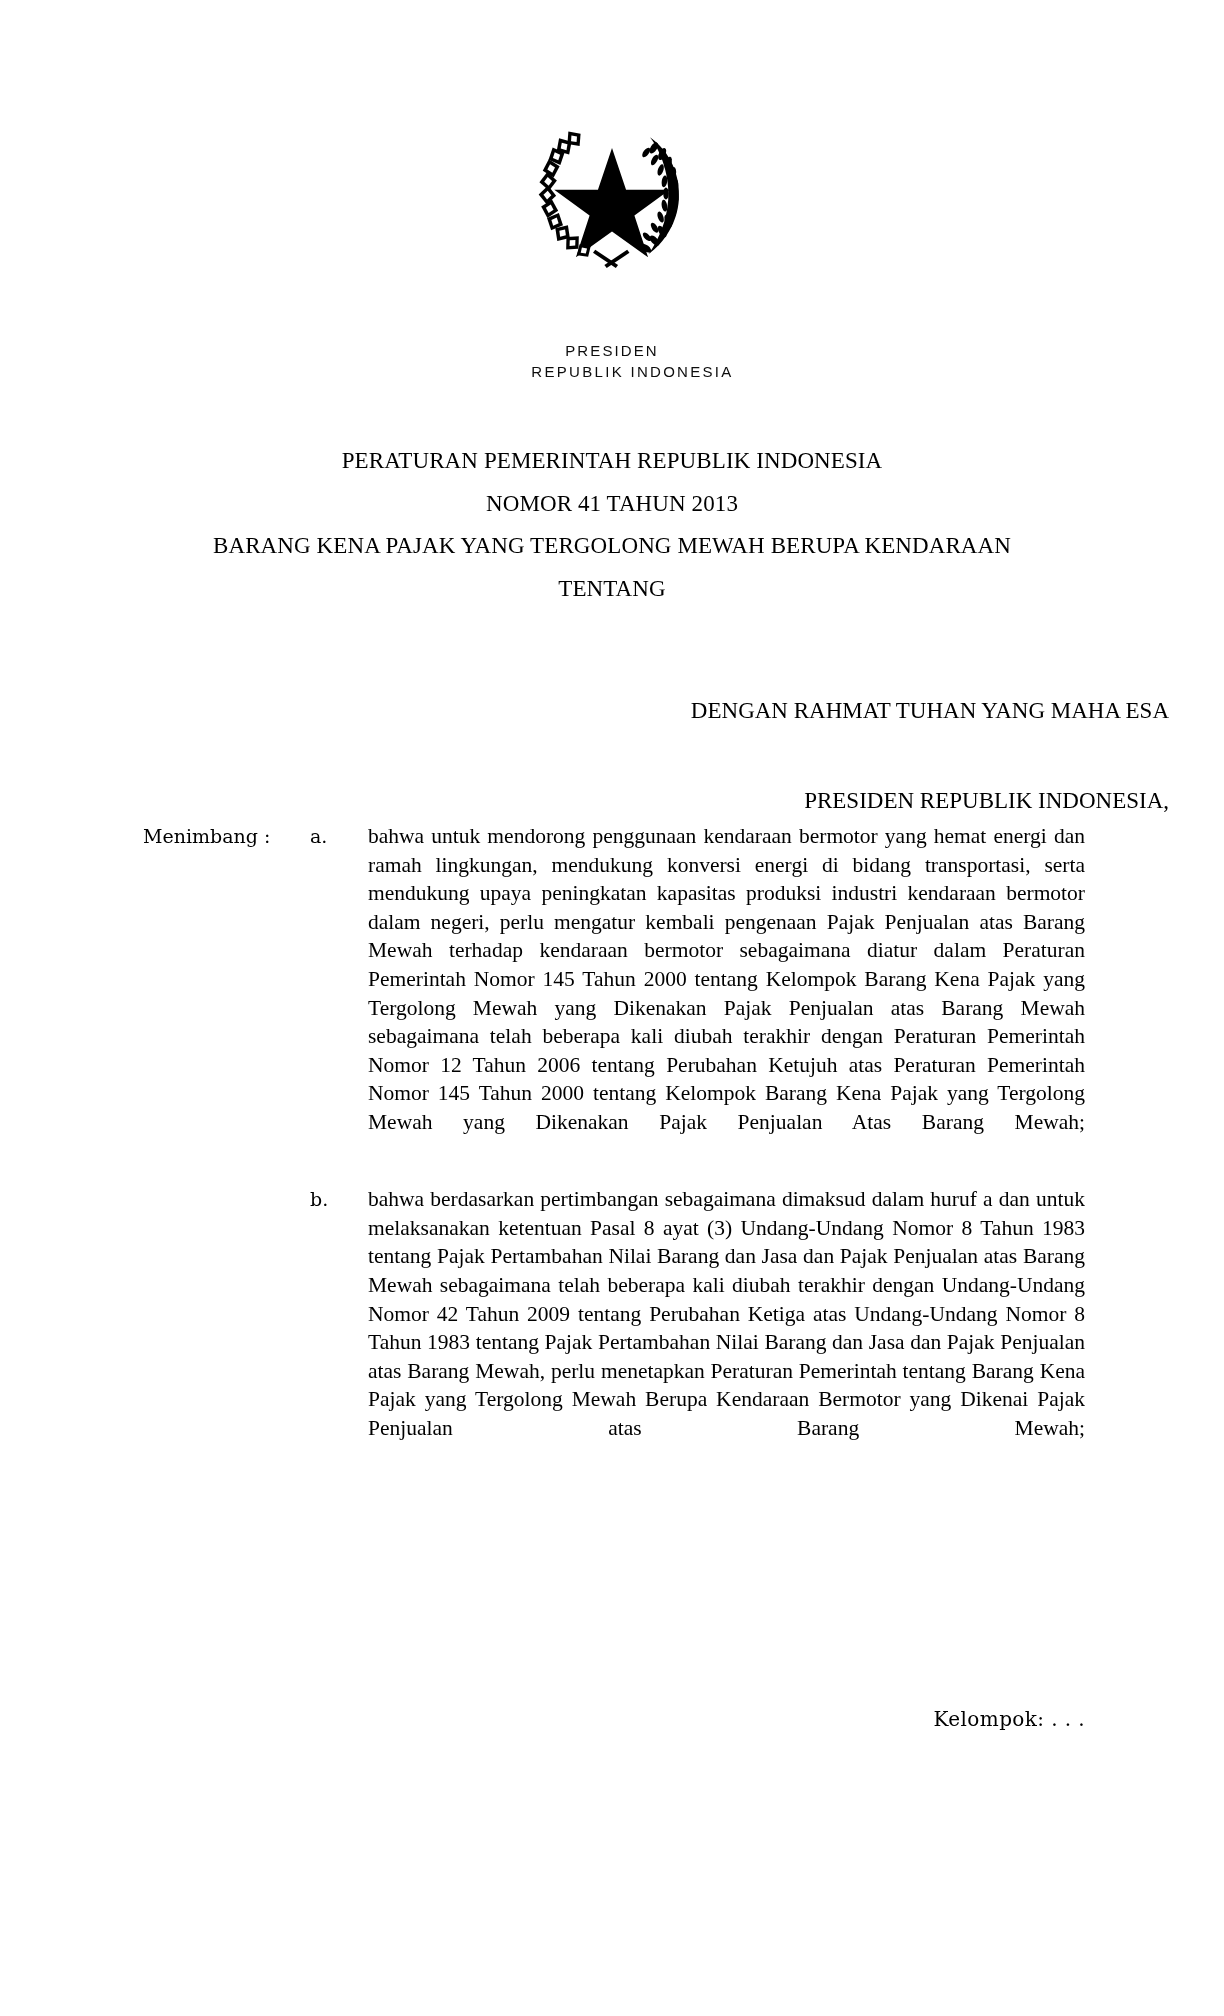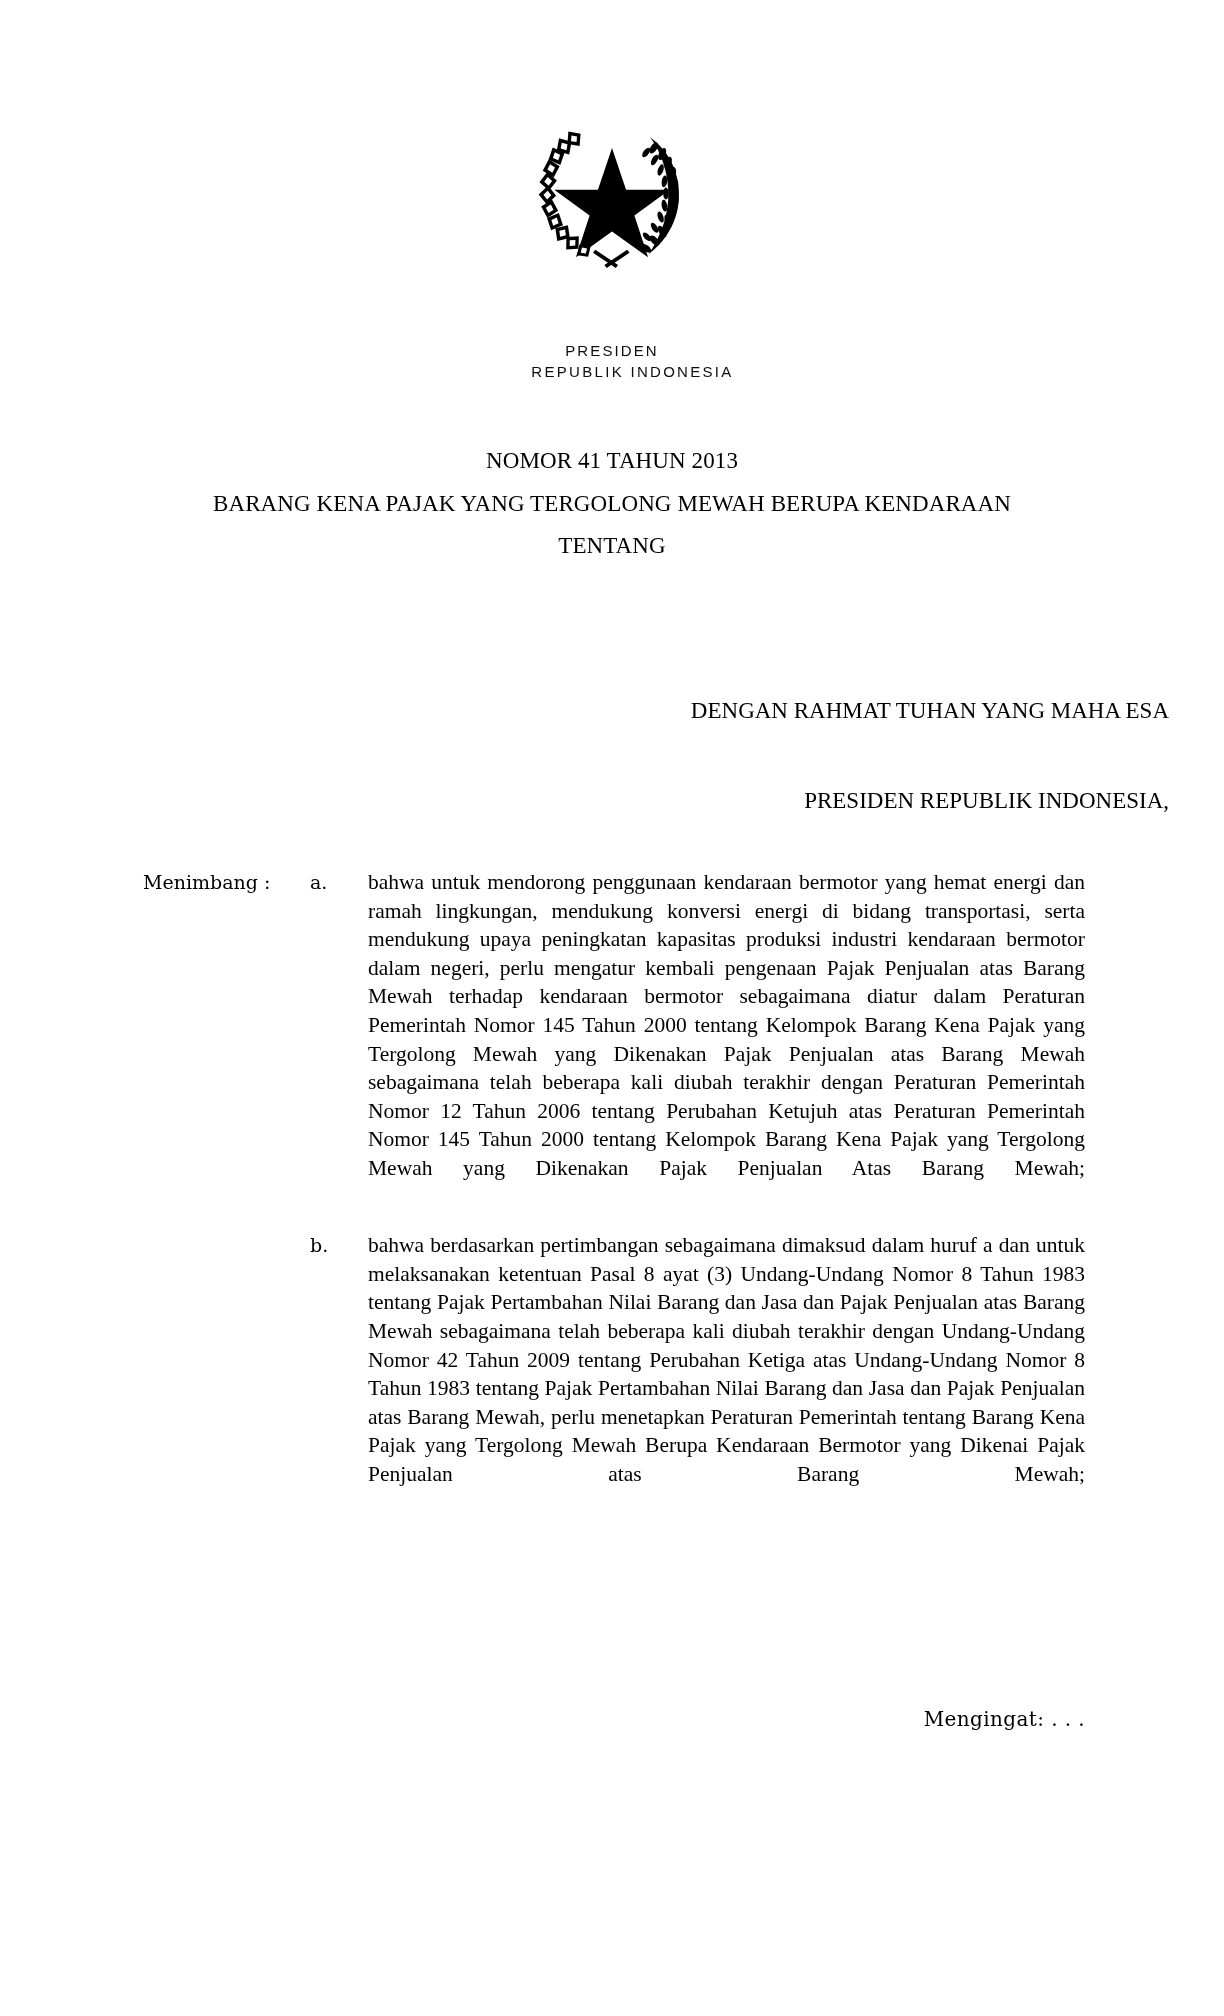--- a/index.html
+++ b/index.html
@@ -86,21 +86,21 @@
     line-height: 30px;
   }
   .preamble-gap {
     height: 60px;
   }
 
   
   .considerations {
     position: absolute;
     left: 0;
-    top: 868px;
+    top: 822px;
     width: 1224px;
   }
   .cons-row {
     position: relative;
     display: block;
   }
   .cons-label {
     position: absolute;
     left: 143px;
     top: 0;
@@ -248,20 +248,21 @@
       </g>
     </svg>
   </div>
 
   <div class="presiden-caption">
     <div class="l1">PRESIDEN</div>
     <div class="l2">REPUBLIK INDONESIA</div>
   </div>
 
   <div class="title-block">
+    <div class="title-line">PERATURAN PEMERINTAH REPUBLIK INDONESIA</div>
     <div class="title-line">NOMOR 41 TAHUN 2013</div>
     <div class="title-line">BARANG KENA PAJAK YANG TERGOLONG MEWAH BERUPA KENDARAAN</div>
     <div class="title-line">TENTANG</div>
   </div>
 
   <div class="preamble-block">
     <div class="preamble-line">DENGAN RAHMAT TUHAN YANG MAHA ESA</div>
     <div class="preamble-gap"></div>
     <div class="preamble-line">PRESIDEN REPUBLIK INDONESIA,</div>
   </div>
@@ -274,15 +275,15 @@
       <p class="cons-text">bahwa untuk mendorong penggunaan kendaraan bermotor yang hemat energi dan ramah lingkungan, mendukung konversi energi di bidang transportasi, serta mendukung upaya peningkatan kapasitas produksi industri kendaraan bermotor dalam negeri, perlu mengatur kembali pengenaan Pajak Penjualan atas Barang Mewah terhadap kendaraan bermotor sebagaimana diatur dalam Peraturan Pemerintah Nomor 145 Tahun 2000 tentang Kelompok Barang Kena Pajak yang Tergolong Mewah yang Dikenakan Pajak Penjualan atas Barang Mewah sebagaimana telah beberapa kali diubah terakhir dengan Peraturan Pemerintah Nomor 12 Tahun 2006 tentang Perubahan Ketujuh atas Peraturan Pemerintah Nomor 145 Tahun 2000 tentang Kelompok Barang Kena Pajak yang Tergolong Mewah yang Dikenakan Pajak Penjualan Atas Barang Mewah;</p>
     </div>
 
     <div class="cons-row">
       <div class="cons-marker">b.</div>
       <p class="cons-text">bahwa berdasarkan pertimbangan sebagaimana dimaksud dalam huruf a dan untuk melaksanakan ketentuan Pasal 8 ayat (3) Undang-Undang Nomor 8 Tahun 1983 tentang Pajak Pertambahan Nilai Barang dan Jasa dan Pajak Penjualan atas Barang Mewah sebagaimana telah beberapa kali diubah terakhir dengan Undang-Undang Nomor 42 Tahun 2009 tentang Perubahan Ketiga atas Undang-Undang Nomor 8 Tahun 1983 tentang Pajak Pertambahan Nilai Barang dan Jasa dan Pajak Penjualan atas Barang Mewah, perlu menetapkan Peraturan Pemerintah tentang Barang Kena Pajak yang Tergolong Mewah Berupa Kendaraan Bermotor yang Dikenai Pajak Penjualan atas Barang Mewah;</p>
     </div>
 
   </div>
 
-  <div class="footer-note">Mengingat: . . .</div>
+  <div class="footer-note">Kelompok: . . .</div>
 
 </div>
 
 </body></html>

